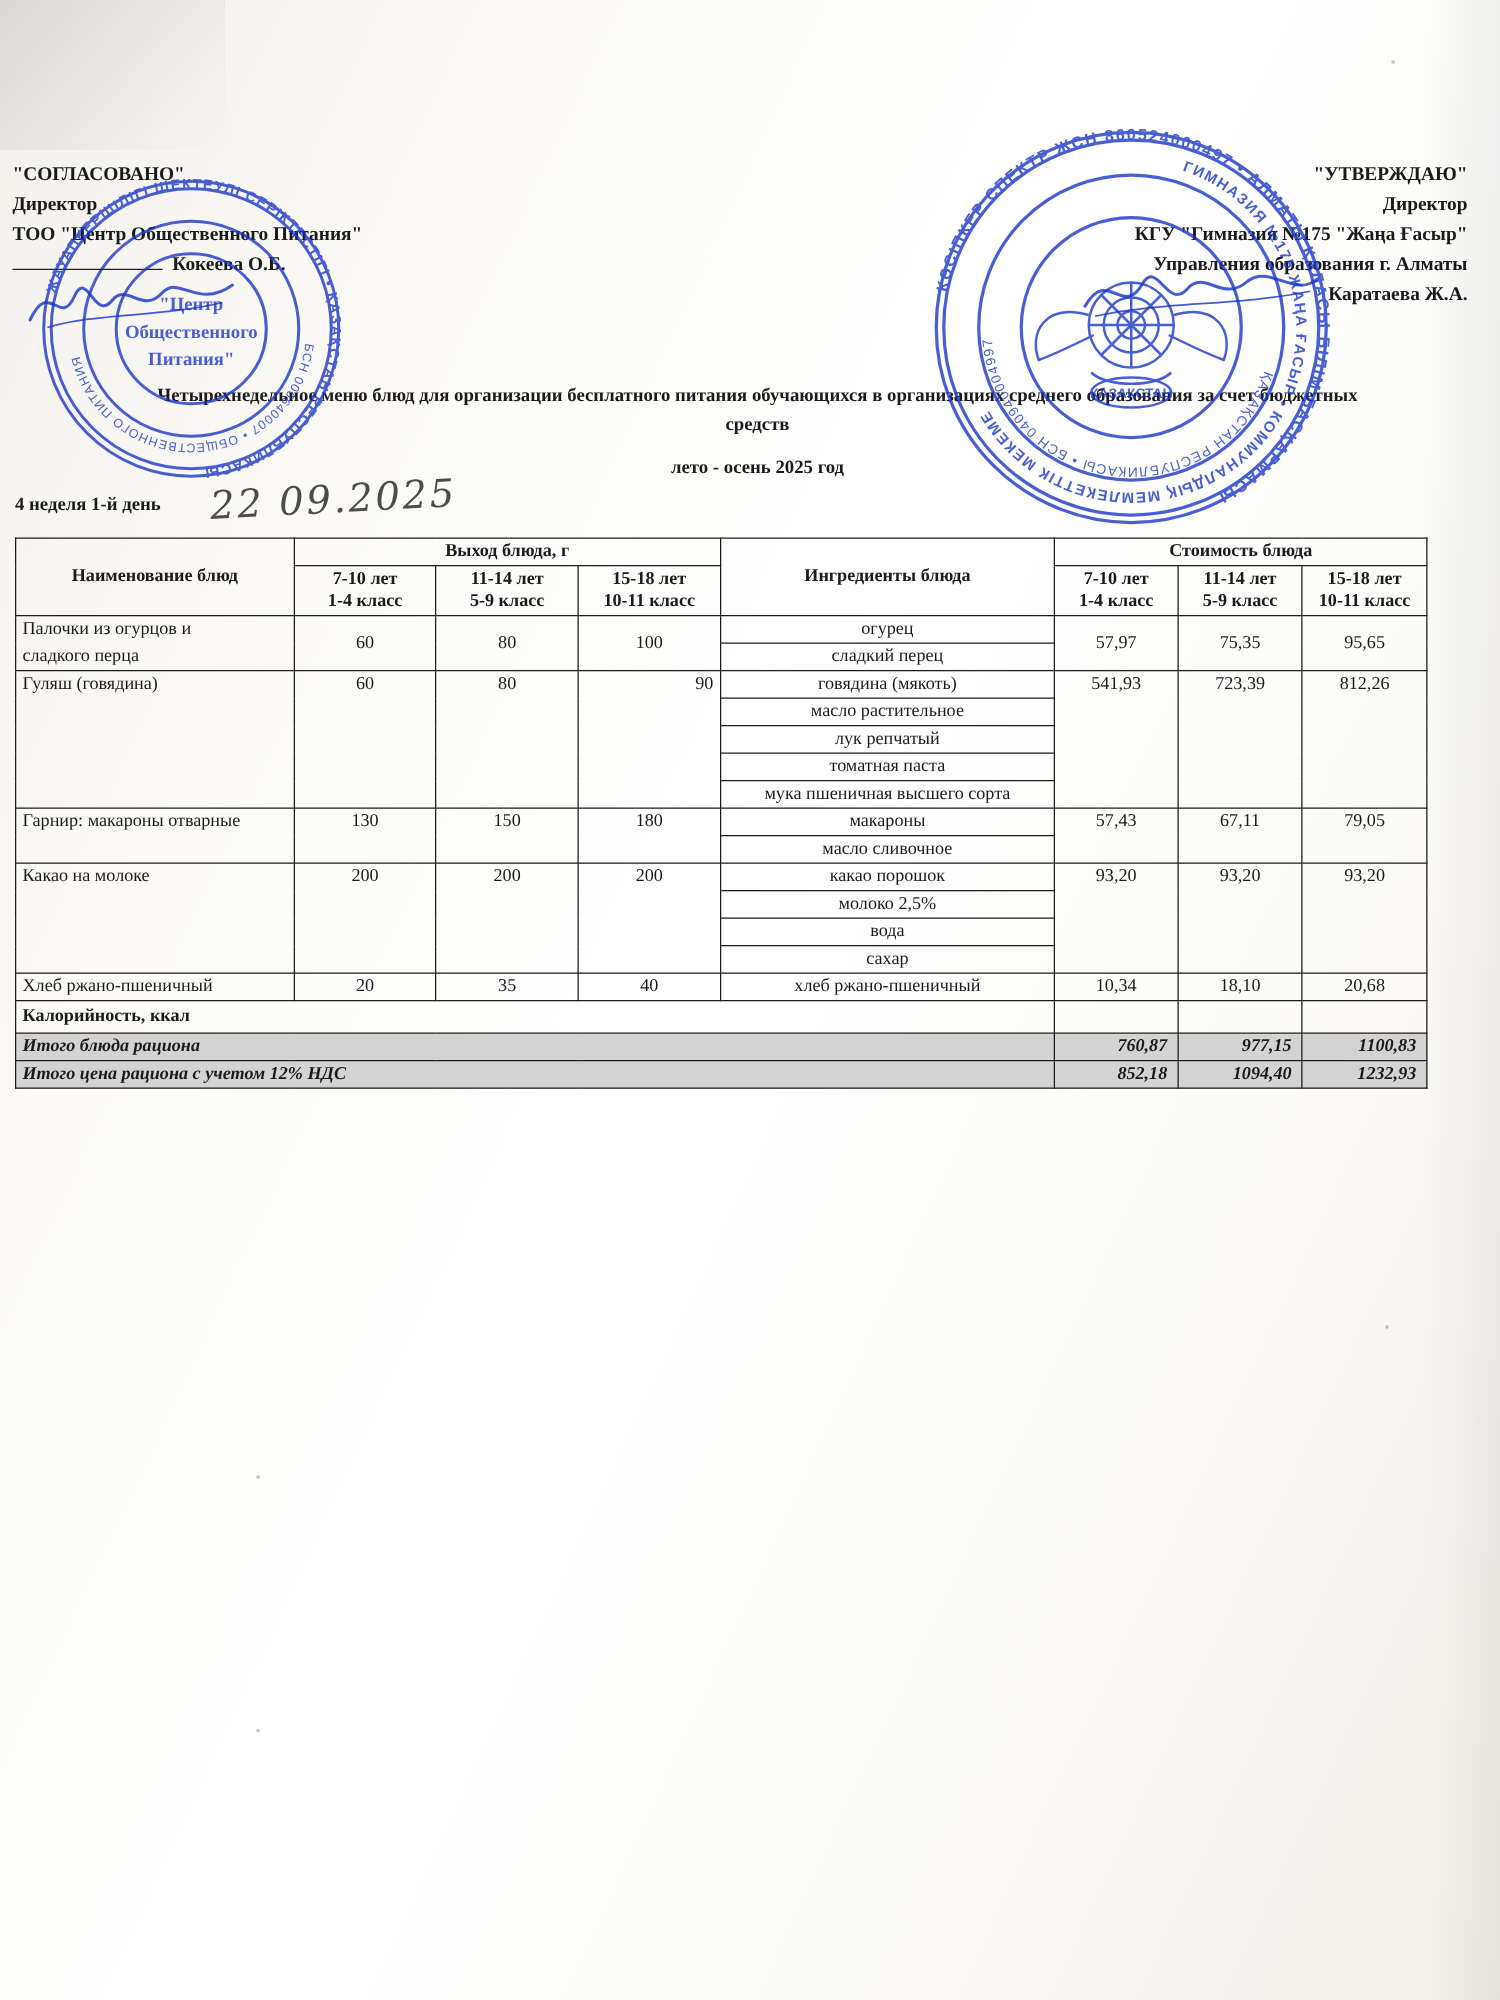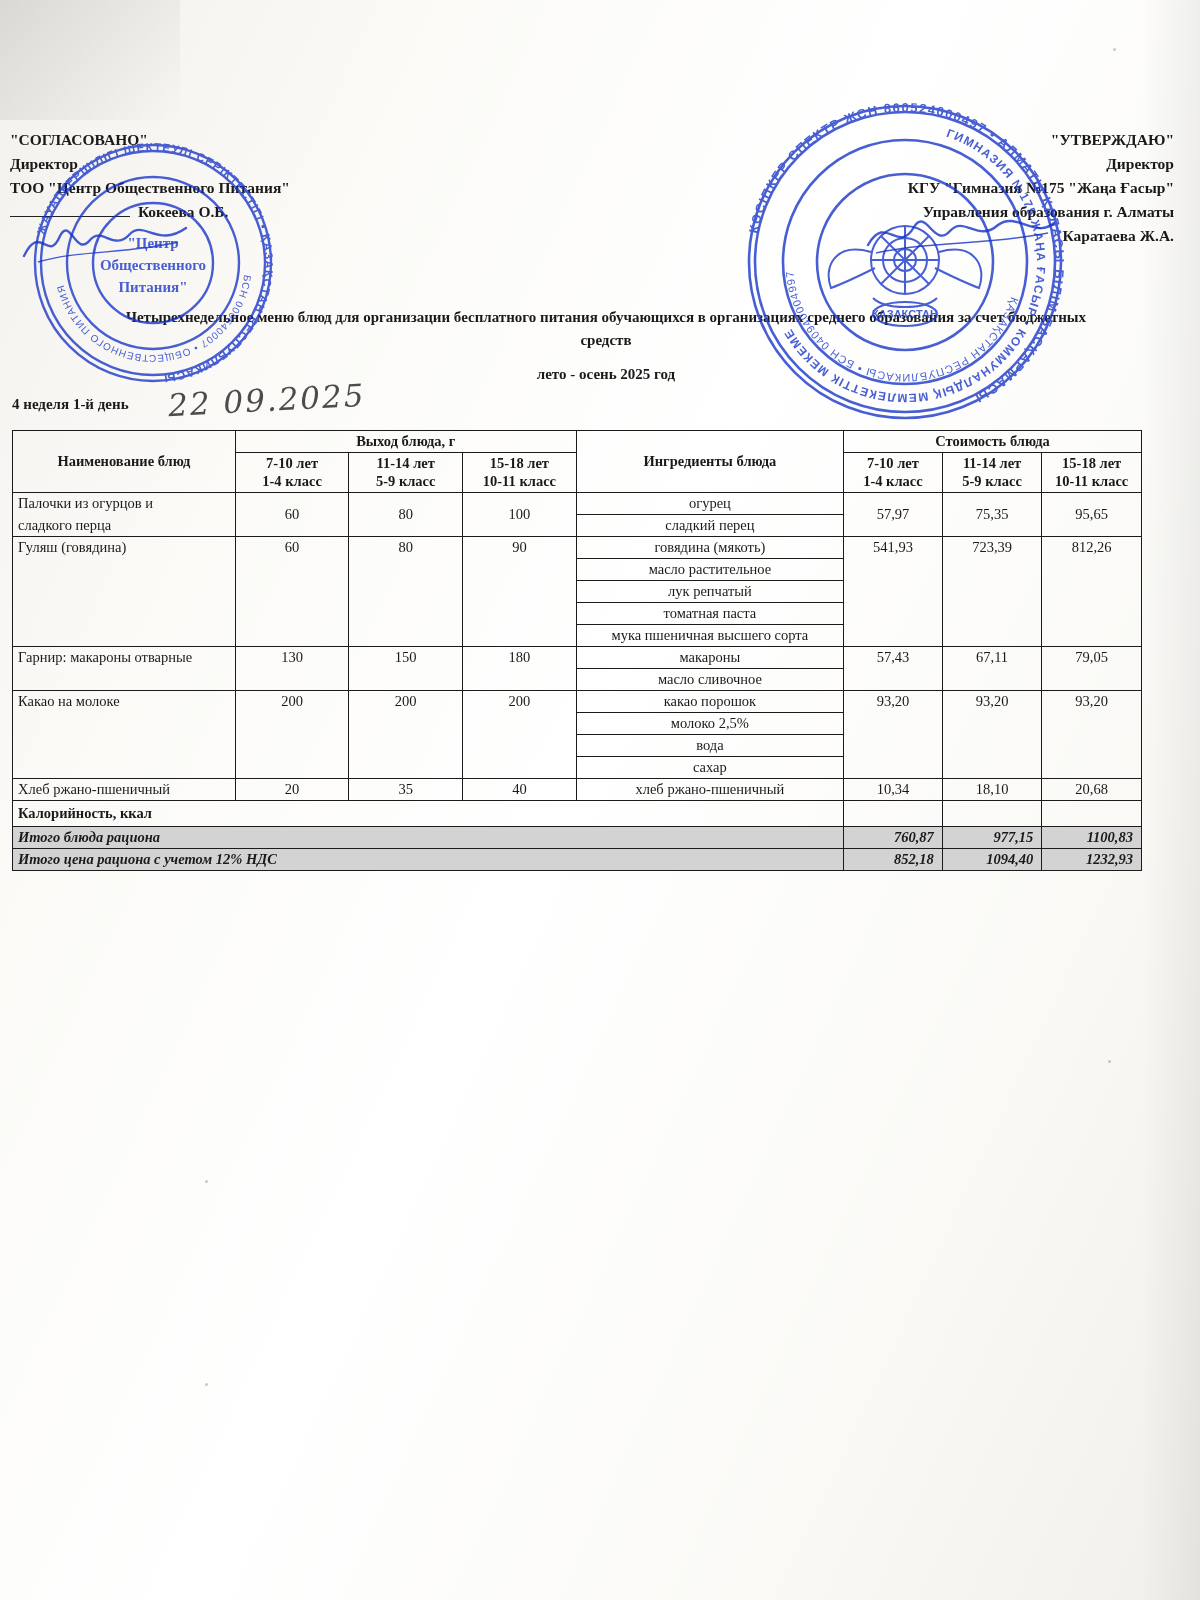--- a/index.html
+++ b/index.html
@@ -281,21 +281,21 @@
       </tr>
       <tr>
         <td class="name noborder-top">сладкого перца</td>
         <td class="ingr">сладкий перец</td>
       </tr>
 
       <tr>
         <td class="name" rowspan="5" style="vertical-align:top;">Гуляш (говядина)</td>
         <td class="out" rowspan="5" style="vertical-align:top;">60</td>
         <td class="out" rowspan="5" style="vertical-align:top;">80</td>
-        <td class="out" rowspan="5" style="vertical-align:top;">90</td>
+        <td class="out" rowspan="5" style="vertical-align:top;text-align:right;">90</td>
         <td class="ingr">говядина (мякоть)</td>
         <td class="price" rowspan="5" style="vertical-align:top;">541,93</td>
         <td class="price" rowspan="5" style="vertical-align:top;">723,39</td>
         <td class="price" rowspan="5" style="vertical-align:top;">812,26</td>
       </tr>
       <tr>
         <td class="ingr">масло растительное</td>
       </tr>
       <tr>
         <td class="ingr">лук репчатый</td>

